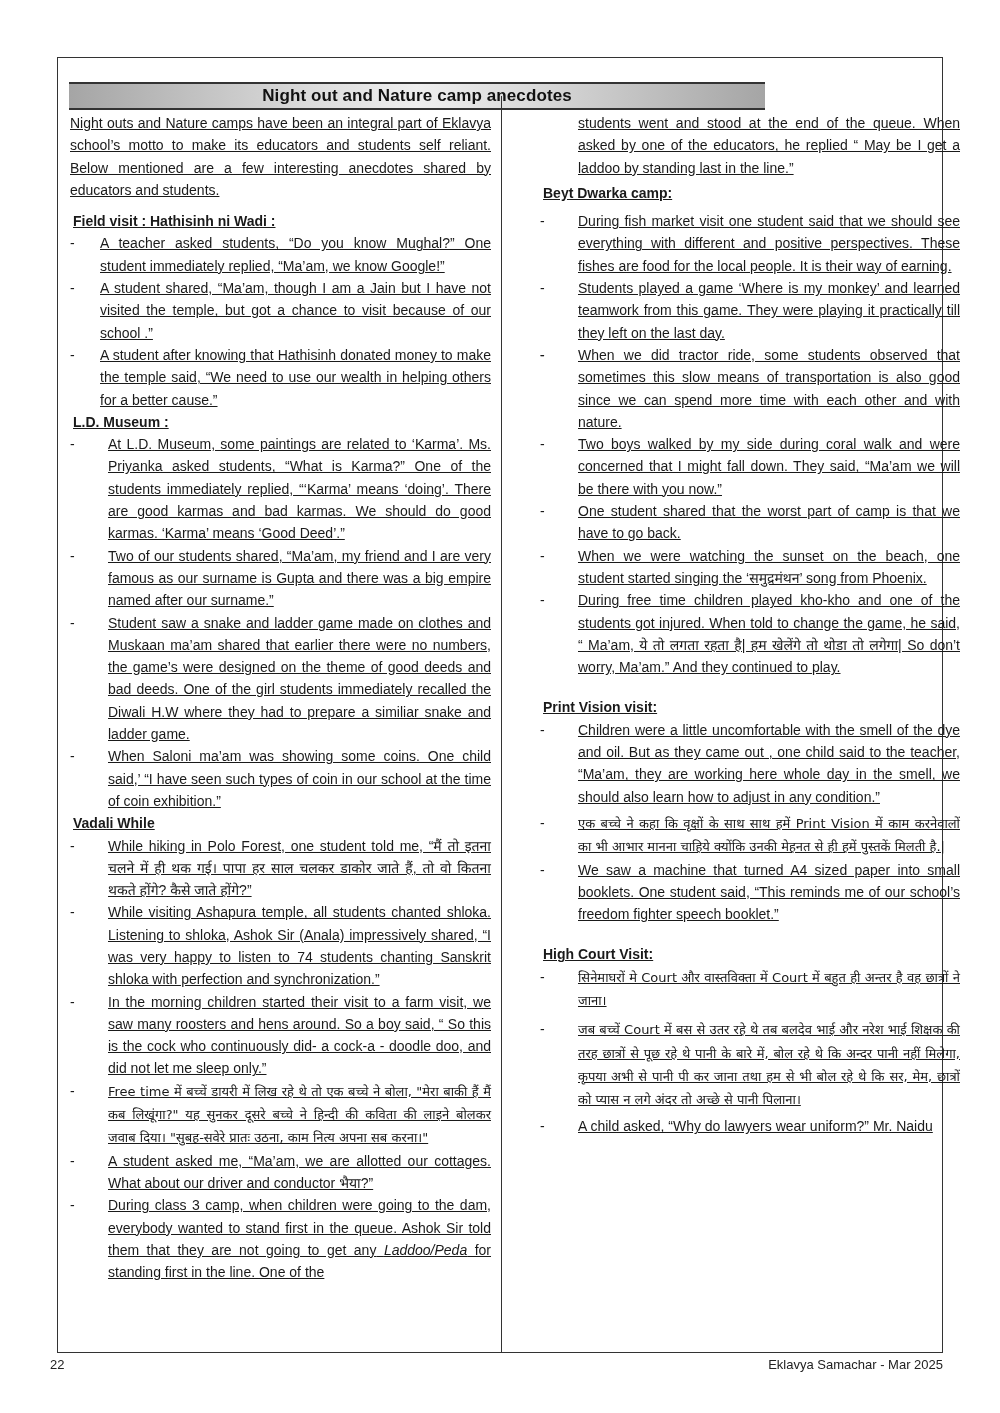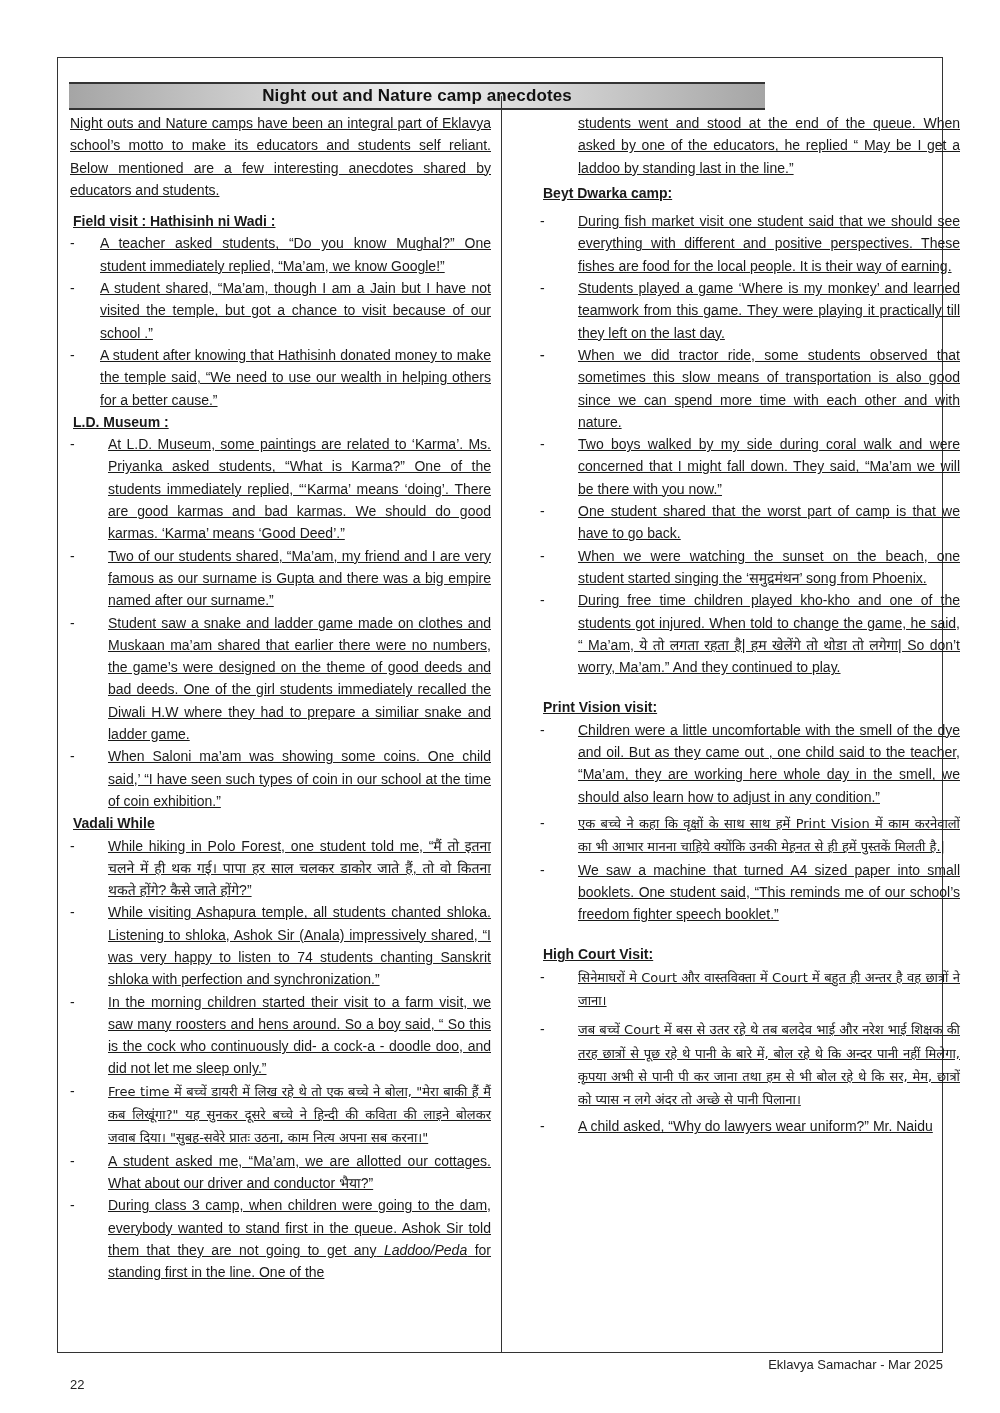--- a/index.html
+++ b/index.html
@@ -108,21 +108,21 @@
     padding-left: 38px;
     text-align: justify;
     margin: 0 0 3px 0;
   }
   .footer-left, .footer-right {
     position: absolute;
     top: 1357px;
     font-size: 13px;
     color: #222;
   }
-  .footer-left { left: 70px; margin-top: 20px; }
+  .footer-left { left: 50px; }
   .footer-right { right: 57px; }
   em { font-style: italic; }
 </style>
 </head>
 <body>
 
 <div class="page-box">
   <div class="title-bar">
     <h1>Night out and Nature camp anecdotes</h1>
   </div>

